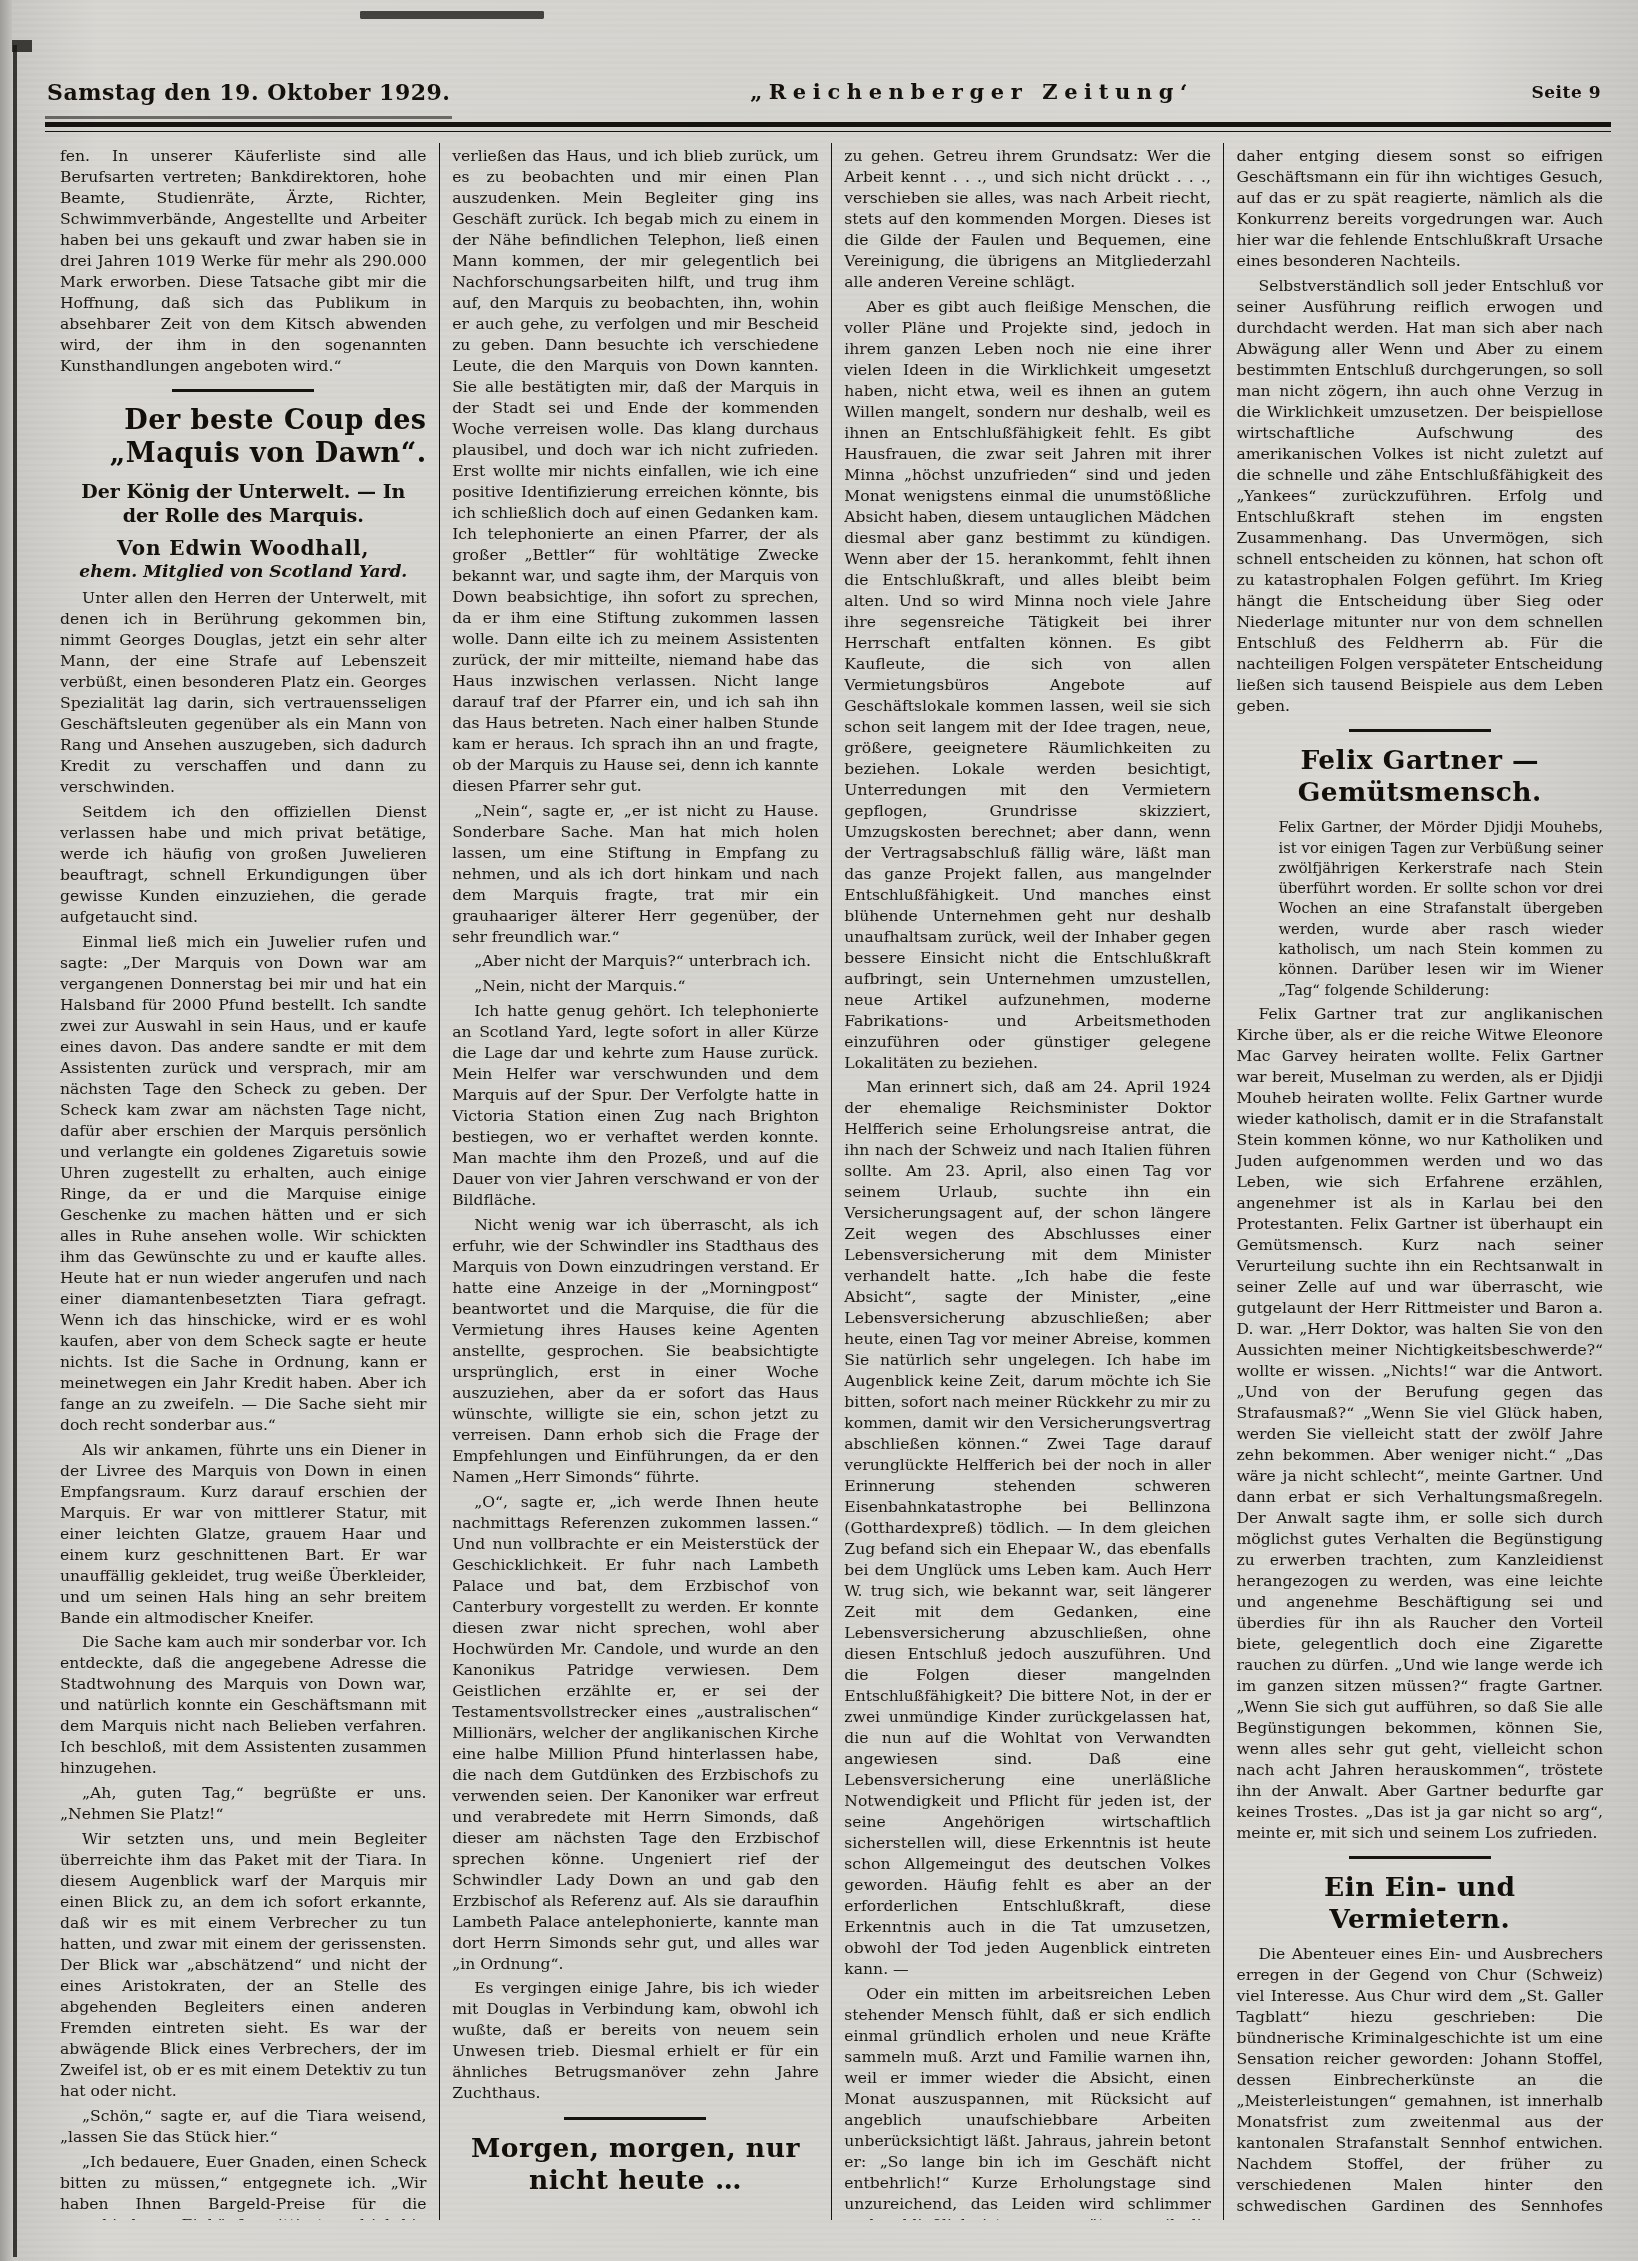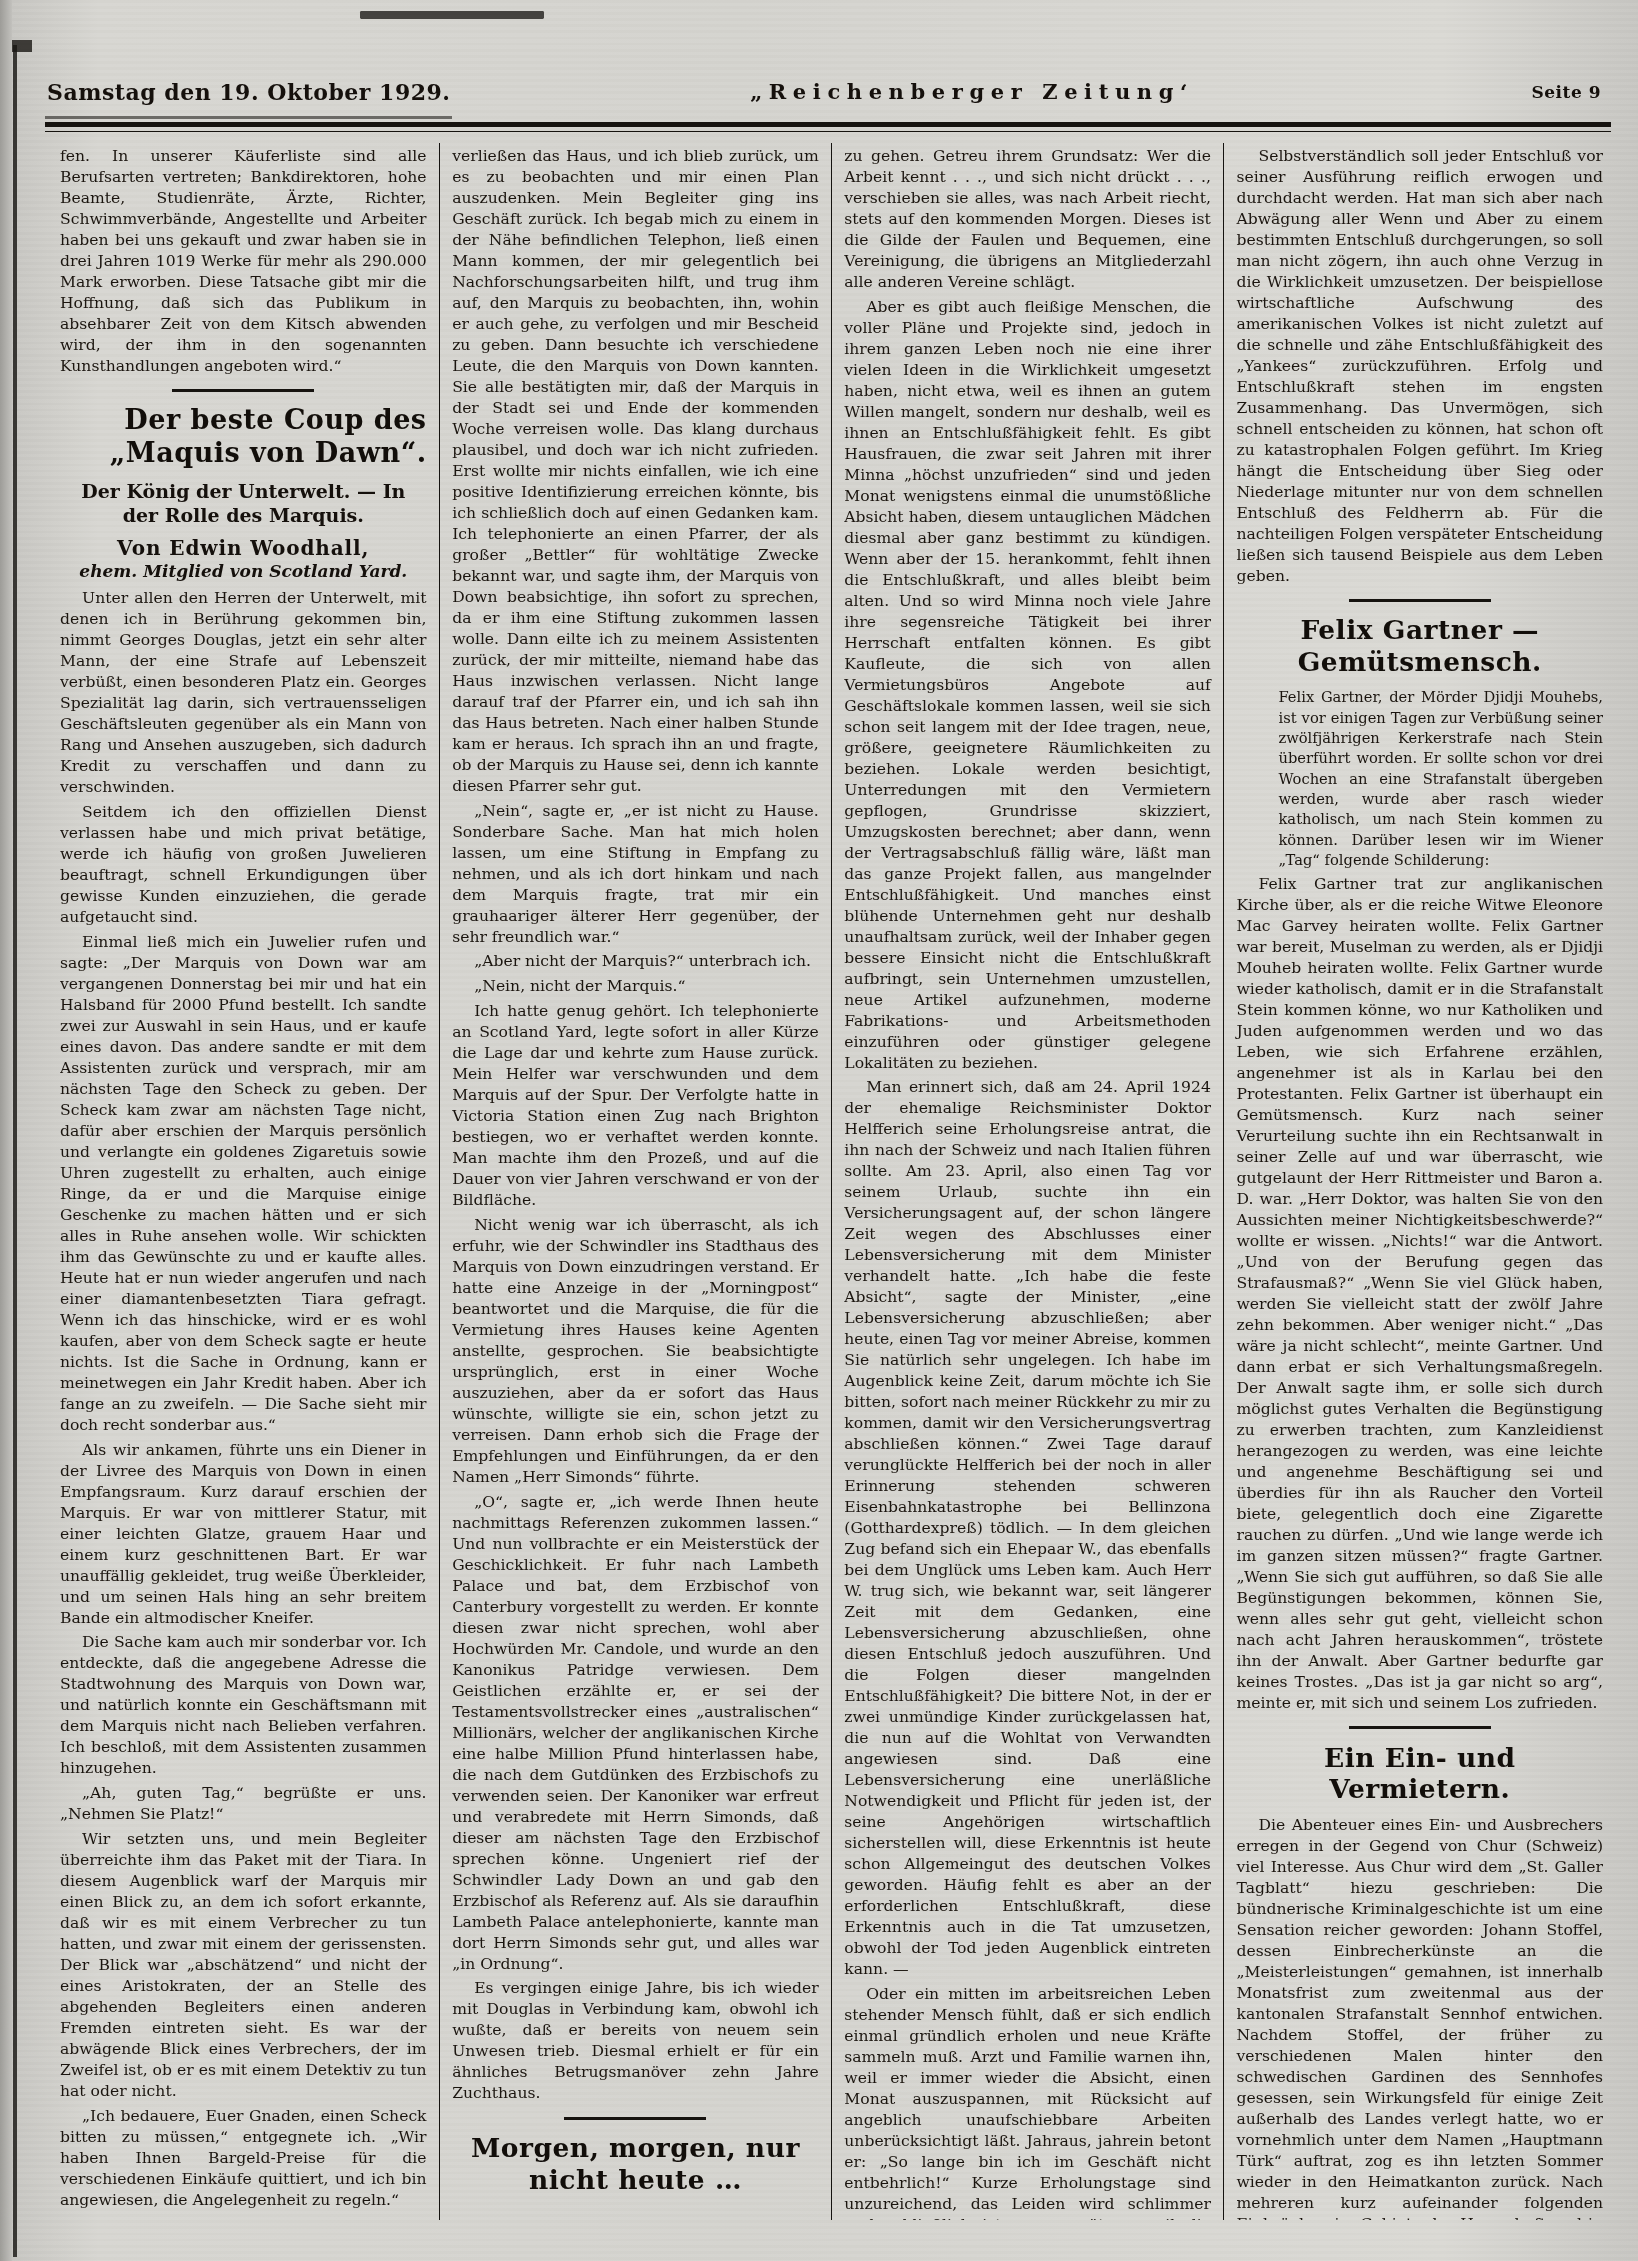--- a/index.html
+++ b/index.html
@@ -96,20 +96,21 @@
         <div class="subhead">Der König der Unterwelt. — In der Rolle des Marquis.</div>
         <div class="byline">Von Edwin Woodhall,</div>
         <div class="byline-sub">ehem. Mitglied von Scotland Yard.</div>
         <p class="para">Unter allen den Herren der Unterwelt, mit denen ich in Berührung gekommen bin, nimmt Georges Douglas, jetzt ein sehr alter Mann, der eine Strafe auf Lebenszeit verbüßt, einen besonderen Platz ein. Georges Spezialität lag darin, sich vertrauensseligen Geschäftsleuten gegenüber als ein Mann von Rang und Ansehen auszugeben, sich dadurch Kredit zu verschaffen und dann zu verschwinden.</p>
         <p class="para">Seitdem ich den offiziellen Dienst verlassen habe und mich privat betätige, werde ich häufig von großen Juwelieren beauftragt, schnell Erkundigungen über gewisse Kunden einzuziehen, die gerade aufgetaucht sind.</p>
         <p class="para">Einmal ließ mich ein Juwelier rufen und sagte: „Der Marquis von Down war am vergangenen Donnerstag bei mir und hat ein Halsband für 2000 Pfund bestellt. Ich sandte zwei zur Auswahl in sein Haus, und er kaufe eines davon. Das andere sandte er mit dem Assistenten zurück und versprach, mir am nächsten Tage den Scheck zu geben. Der Scheck kam zwar am nächsten Tage nicht, dafür aber erschien der Marquis persönlich und verlangte ein goldenes Zigaretuis sowie Uhren zugestellt zu erhalten, auch einige Ringe, da er und die Marquise einige Geschenke zu machen hätten und er sich alles in Ruhe ansehen wolle. Wir schickten ihm das Gewünschte zu und er kaufte alles. Heute hat er nun wieder angerufen und nach einer diamantenbesetzten Tiara gefragt. Wenn ich das hinschicke, wird er es wohl kaufen, aber von dem Scheck sagte er heute nichts. Ist die Sache in Ordnung, kann er meinetwegen ein Jahr Kredit haben. Aber ich fange an zu zweifeln. — Die Sache sieht mir doch recht sonderbar aus.“</p>
         <p class="para">Als wir ankamen, führte uns ein Diener in der Livree des Marquis von Down in einen Empfangsraum. Kurz darauf erschien der Marquis. Er war von mittlerer Statur, mit einer leichten Glatze, grauem Haar und einem kurz geschnittenen Bart. Er war unauffällig gekleidet, trug weiße Überkleider, und um seinen Hals hing an sehr breitem Bande ein altmodischer Kneifer.</p>
         <p class="para">Die Sache kam auch mir sonderbar vor. Ich entdeckte, daß die angegebene Adresse die Stadtwohnung des Marquis von Down war, und natürlich konnte ein Geschäftsmann mit dem Marquis nicht nach Belieben verfahren. Ich beschloß, mit dem Assistenten zusammen hinzugehen.</p>
         <p class="para">„Ah, guten Tag,“ begrüßte er uns. „Nehmen Sie Platz!“</p>
         <p class="para">Wir setzten uns, und mein Begleiter überreichte ihm das Paket mit der Tiara. In diesem Augenblick warf der Marquis mir einen Blick zu, an dem ich sofort erkannte, daß wir es mit einem Verbrecher zu tun hatten, und zwar mit einem der gerissensten. Der Blick war „abschätzend“ und nicht der eines Aristokraten, der an Stelle des abgehenden Begleiters einen anderen Fremden eintreten sieht. Es war der abwägende Blick eines Verbrechers, der im Zweifel ist, ob er es mit einem Detektiv zu tun hat oder nicht.</p>
+        <p class="para">„Schön,“ sagte er, auf die Tiara weisend, „lassen Sie das Stück hier.“</p>
         <p class="para">„Ich bedauere, Euer Gnaden, einen Scheck bitten zu müssen,“ entgegnete ich. „Wir haben Ihnen Bargeld-Preise für die verschiedenen Einkäufe quittiert, und ich bin angewiesen, die Angelegenheit zu regeln.“</p>
       </div>
     <div class="col">
         <p class="para first">verließen das Haus, und ich blieb zurück, um es zu beobachten und mir einen Plan auszudenken. Mein Begleiter ging ins Geschäft zurück. Ich begab mich zu einem in der Nähe befindlichen Telephon, ließ einen Mann kommen, der mir gelegentlich bei Nachforschungsarbeiten hilft, und trug ihm auf, den Marquis zu beobachten, ihn, wohin er auch gehe, zu verfolgen und mir Bescheid zu geben. Dann besuchte ich verschiedene Leute, die den Marquis von Down kannten. Sie alle bestätigten mir, daß der Marquis in der Stadt sei und Ende der kommenden Woche verreisen wolle. Das klang durchaus plausibel, und doch war ich nicht zufrieden. Erst wollte mir nichts einfallen, wie ich eine positive Identifizierung erreichen könnte, bis ich schließlich doch auf einen Gedanken kam. Ich telephonierte an einen Pfarrer, der als großer „Bettler“ für wohltätige Zwecke bekannt war, und sagte ihm, der Marquis von Down beabsichtige, ihn sofort zu sprechen, da er ihm eine Stiftung zukommen lassen wolle. Dann eilte ich zu meinem Assistenten zurück, der mir mitteilte, niemand habe das Haus inzwischen verlassen. Nicht lange darauf traf der Pfarrer ein, und ich sah ihn das Haus betreten. Nach einer halben Stunde kam er heraus. Ich sprach ihn an und fragte, ob der Marquis zu Hause sei, denn ich kannte diesen Pfarrer sehr gut.</p>
         <p class="para">„Nein“, sagte er, „er ist nicht zu Hause. Sonderbare Sache. Man hat mich holen lassen, um eine Stiftung in Empfang zu nehmen, und als ich dort hinkam und nach dem Marquis fragte, trat mir ein grauhaariger älterer Herr gegenüber, der sehr freundlich war.“</p>
         <p class="para">„Aber nicht der Marquis?“ unterbrach ich.</p>
         <p class="para">„Nein, nicht der Marquis.“</p>
         <p class="para">Ich hatte genug gehört. Ich telephonierte an Scotland Yard, legte sofort in aller Kürze die Lage dar und kehrte zum Hause zurück. Mein Helfer war verschwunden und dem Marquis auf der Spur. Der Verfolgte hatte in Victoria Station einen Zug nach Brighton bestiegen, wo er verhaftet werden konnte. Man machte ihm den Prozeß, und auf die Dauer von vier Jahren verschwand er von der Bildfläche.</p>
         <p class="para">Nicht wenig war ich überrascht, als ich erfuhr, wie der Schwindler ins Stadthaus des Marquis von Down einzudringen verstand. Er hatte eine Anzeige in der „Morningpost“ beantwortet und die Marquise, die für die Vermietung ihres Hauses keine Agenten anstellte, gesprochen. Sie beabsichtigte ursprünglich, erst in einer Woche auszuziehen, aber da er sofort das Haus wünschte, willigte sie ein, schon jetzt zu verreisen. Dann erhob sich die Frage der Empfehlungen und Einführungen, da er den Namen „Herr Simonds“ führte.</p>
         <p class="para">„O“, sagte er, „ich werde Ihnen heute nachmittags Referenzen zukommen lassen.“ Und nun vollbrachte er ein Meisterstück der Geschicklichkeit. Er fuhr nach Lambeth Palace und bat, dem Erzbischof von Canterbury vorgestellt zu werden. Er konnte diesen zwar nicht sprechen, wohl aber Hochwürden Mr. Candole, und wurde an den Kanonikus Patridge verwiesen. Dem Geistlichen erzählte er, er sei der Testamentsvollstrecker eines „australischen“ Millionärs, welcher der anglikanischen Kirche eine halbe Million Pfund hinterlassen habe, die nach dem Gutdünken des Erzbischofs zu verwenden seien. Der Kanoniker war erfreut und verabredete mit Herrn Simonds, daß dieser am nächsten Tage den Erzbischof sprechen könne. Ungeniert rief der Schwindler Lady Down an und gab den Erzbischof als Referenz auf. Als sie daraufhin Lambeth Palace antelephonierte, kannte man dort Herrn Simonds sehr gut, und alles war „in Ordnung“.</p>
@@ -117,20 +118,21 @@
         <div class="divider"></div>
         <h3 class="headline2">Morgen, morgen, nur nicht heute …</h3>
       </div>
     <div class="col">
         <p class="para first">zu gehen. Getreu ihrem Grundsatz: Wer die Arbeit kennt . . ., und sich nicht drückt . . ., verschieben sie alles, was nach Arbeit riecht, stets auf den kommenden Morgen. Dieses ist die Gilde der Faulen und Bequemen, eine Vereinigung, die übrigens an Mitgliederzahl alle anderen Vereine schlägt.</p>
         <p class="para">Aber es gibt auch fleißige Menschen, die voller Pläne und Projekte sind, jedoch in ihrem ganzen Leben noch nie eine ihrer vielen Ideen in die Wirklichkeit umgesetzt haben, nicht etwa, weil es ihnen an gutem Willen mangelt, sondern nur deshalb, weil es ihnen an Entschlußfähigkeit fehlt. Es gibt Hausfrauen, die zwar seit Jahren mit ihrer Minna „höchst unzufrieden“ sind und jeden Monat wenigstens einmal die unumstößliche Absicht haben, diesem untauglichen Mädchen diesmal aber ganz bestimmt zu kündigen. Wenn aber der 15. herankommt, fehlt ihnen die Entschlußkraft, und alles bleibt beim alten. Und so wird Minna noch viele Jahre ihre segensreiche Tätigkeit bei ihrer Herrschaft entfalten können. Es gibt Kaufleute, die sich von allen Vermietungsbüros Angebote auf Geschäftslokale kommen lassen, weil sie sich schon seit langem mit der Idee tragen, neue, größere, geeignetere Räumlichkeiten zu beziehen. Lokale werden besichtigt, Unterredungen mit den Vermietern gepflogen, Grundrisse skizziert, Umzugskosten berechnet; aber dann, wenn der Vertragsabschluß fällig wäre, läßt man das ganze Projekt fallen, aus mangelnder Entschlußfähigkeit. Und manches einst blühende Unternehmen geht nur deshalb unaufhaltsam zurück, weil der Inhaber gegen bessere Einsicht nicht die Entschlußkraft aufbringt, sein Unternehmen umzustellen, neue Artikel aufzunehmen, moderne Fabrikations- und Arbeitsmethoden einzuführen oder günstiger gelegene Lokalitäten zu beziehen.</p>
         <p class="para">Man erinnert sich, daß am 24. April 1924 der ehemalige Reichsminister Doktor Helfferich seine Erholungsreise antrat, die ihn nach der Schweiz und nach Italien führen sollte. Am 23. April, also einen Tag vor seinem Urlaub, suchte ihn ein Versicherungsagent auf, der schon längere Zeit wegen des Abschlusses einer Lebensversicherung mit dem Minister verhandelt hatte. „Ich habe die feste Absicht“, sagte der Minister, „eine Lebensversicherung abzuschließen; aber heute, einen Tag vor meiner Abreise, kommen Sie natürlich sehr ungelegen. Ich habe im Augenblick keine Zeit, darum möchte ich Sie bitten, sofort nach meiner Rückkehr zu mir zu kommen, damit wir den Versicherungsvertrag abschließen können.“ Zwei Tage darauf verunglückte Helfferich bei der noch in aller Erinnerung stehenden schweren Eisenbahnkatastrophe bei Bellinzona (Gotthardexpreß) tödlich. — In dem gleichen Zug befand sich ein Ehepaar W., das ebenfalls bei dem Unglück ums Leben kam. Auch Herr W. trug sich, wie bekannt war, seit längerer Zeit mit dem Gedanken, eine Lebensversicherung abzuschließen, ohne diesen Entschluß jedoch auszuführen. Und die Folgen dieser mangelnden Entschlußfähigkeit? Die bittere Not, in der er zwei unmündige Kinder zurückgelassen hat, die nun auf die Wohltat von Verwandten angewiesen sind. Daß eine Lebensversicherung eine unerläßliche Notwendigkeit und Pflicht für jeden ist, der seine Angehörigen wirtschaftlich sicherstellen will, diese Erkenntnis ist heute schon Allgemeingut des deutschen Volkes geworden. Häufig fehlt es aber an der erforderlichen Entschlußkraft, diese Erkenntnis auch in die Tat umzusetzen, obwohl der Tod jeden Augenblick eintreten kann. —</p>
         <p class="para">Oder ein mitten im arbeitsreichen Leben stehender Mensch fühlt, daß er sich endlich einmal gründlich erholen und neue Kräfte sammeln muß. Arzt und Familie warnen ihn, weil er immer wieder die Absicht, einen Monat auszuspannen, mit Rücksicht auf angeblich unaufschiebbare Arbeiten unberücksichtigt läßt. Jahraus, jahrein betont er: „So lange bin ich im Geschäft nicht entbehrlich!“ Kurze Erholungstage sind unzureichend, das Leiden wird schlimmer und schließlich ist es zu spät — weil die rechtzeitige Entschlußkraft fehlte.</p>
       </div>
     <div class="col">
+        <p class="para first">daher entging diesem sonst so eifrigen Geschäftsmann ein für ihn wichtiges Gesuch, auf das er zu spät reagierte, nämlich als die Konkurrenz bereits vorgedrungen war. Auch hier war die fehlende Entschlußkraft Ursache eines besonderen Nachteils.</p>
         <p class="para">Selbstverständlich soll jeder Entschluß vor seiner Ausführung reiflich erwogen und durchdacht werden. Hat man sich aber nach Abwägung aller Wenn und Aber zu einem bestimmten Entschluß durchgerungen, so soll man nicht zögern, ihn auch ohne Verzug in die Wirklichkeit umzusetzen. Der beispiellose wirtschaftliche Aufschwung des amerikanischen Volkes ist nicht zuletzt auf die schnelle und zähe Entschlußfähigkeit des „Yankees“ zurückzuführen. Erfolg und Entschlußkraft stehen im engsten Zusammenhang. Das Unvermögen, sich schnell entscheiden zu können, hat schon oft zu katastrophalen Folgen geführt. Im Krieg hängt die Entscheidung über Sieg oder Niederlage mitunter nur von dem schnellen Entschluß des Feldherrn ab. Für die nachteiligen Folgen verspäteter Entscheidung ließen sich tausend Beispiele aus dem Leben geben.</p>
         <div class="divider"></div>
         <h3 class="headline2">Felix Gartner — Gemütsmensch.</h3>
         <p class="para intro">Felix Gartner, der Mörder Djidji Mouhebs, ist vor einigen Tagen zur Verbüßung seiner zwölfjährigen Kerkerstrafe nach Stein überführt worden. Er sollte schon vor drei Wochen an eine Strafanstalt übergeben werden, wurde aber rasch wieder katholisch, um nach Stein kommen zu können. Darüber lesen wir im Wiener „Tag“ folgende Schilderung:</p>
         <p class="para">Felix Gartner trat zur anglikanischen Kirche über, als er die reiche Witwe Eleonore Mac Garvey heiraten wollte. Felix Gartner war bereit, Muselman zu werden, als er Djidji Mouheb heiraten wollte. Felix Gartner wurde wieder katholisch, damit er in die Strafanstalt Stein kommen könne, wo nur Katholiken und Juden aufgenommen werden und wo das Leben, wie sich Erfahrene erzählen, angenehmer ist als in Karlau bei den Protestanten. Felix Gartner ist überhaupt ein Gemütsmensch. Kurz nach seiner Verurteilung suchte ihn ein Rechtsanwalt in seiner Zelle auf und war überrascht, wie gutgelaunt der Herr Rittmeister und Baron a. D. war. „Herr Doktor, was halten Sie von den Aussichten meiner Nichtigkeitsbeschwerde?“ wollte er wissen. „Nichts!“ war die Antwort. „Und von der Berufung gegen das Strafausmaß?“ „Wenn Sie viel Glück haben, werden Sie vielleicht statt der zwölf Jahre zehn bekommen. Aber weniger nicht.“ „Das wäre ja nicht schlecht“, meinte Gartner. Und dann erbat er sich Verhaltungsmaßregeln. Der Anwalt sagte ihm, er solle sich durch möglichst gutes Verhalten die Begünstigung zu erwerben trachten, zum Kanzleidienst herangezogen zu werden, was eine leichte und angenehme Beschäftigung sei und überdies für ihn als Raucher den Vorteil biete, gelegentlich doch eine Zigarette rauchen zu dürfen. „Und wie lange werde ich im ganzen sitzen müssen?“ fragte Gartner. „Wenn Sie sich gut aufführen, so daß Sie alle Begünstigungen bekommen, können Sie, wenn alles sehr gut geht, vielleicht schon nach acht Jahren herauskommen“, tröstete ihn der Anwalt. Aber Gartner bedurfte gar keines Trostes. „Das ist ja gar nicht so arg“, meinte er, mit sich und seinem Los zufrieden.</p>
         <div class="divider"></div>
         <h3 class="headline2">Ein Ein- und Vermietern.</h3>
         <p class="para">Die Abenteuer eines Ein- und Ausbrechers erregen in der Gegend von Chur (Schweiz) viel Interesse. Aus Chur wird dem „St. Galler Tagblatt“ hiezu geschrieben: Die bündnerische Kriminalgeschichte ist um eine Sensation reicher geworden: Johann Stoffel, dessen Einbrecherkünste an die „Meisterleistungen“ gemahnen, ist innerhalb Monatsfrist zum zweitenmal aus der kantonalen Strafanstalt Sennhof entwichen. Nachdem Stoffel, der früher zu verschiedenen Malen hinter den schwedischen Gardinen des Sennhofes gesessen, sein Wirkungsfeld für einige Zeit außerhalb des Landes verlegt hatte, wo er vornehmlich unter dem Namen „Hauptmann Türk“ auftrat, zog es ihn letzten Sommer wieder in den Heimatkanton zurück. Nach mehreren kurz aufeinander folgenden Einbrüchen im Gebiete der Herrschaft und in der Stadt Chur, bei denen ihm beträchtliche Geldbeträge in die Hände fielen, leistete sich der verwegene Räuber das Glanzstück seiner Meisterschaft: Er drang eines Nachts ins Verwaltungsbüro</p>
       </div>
   </div>

